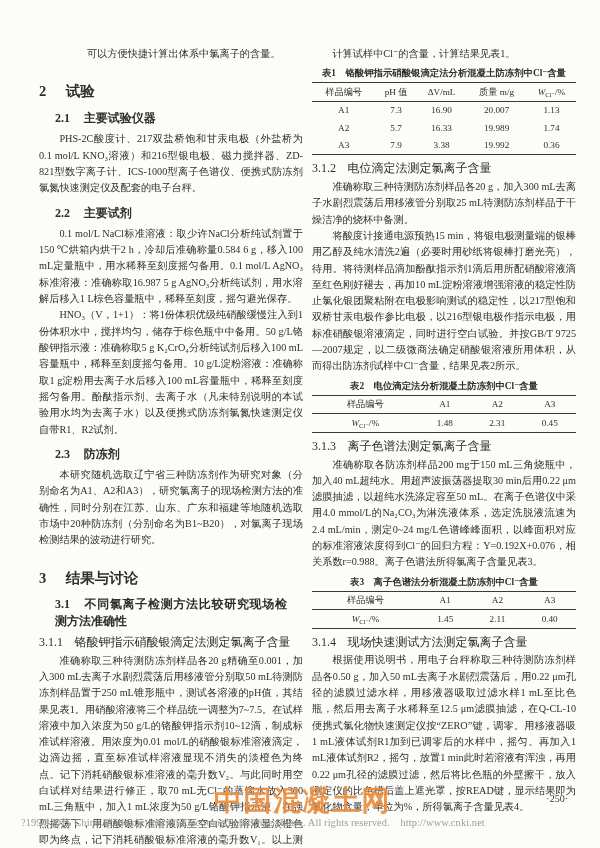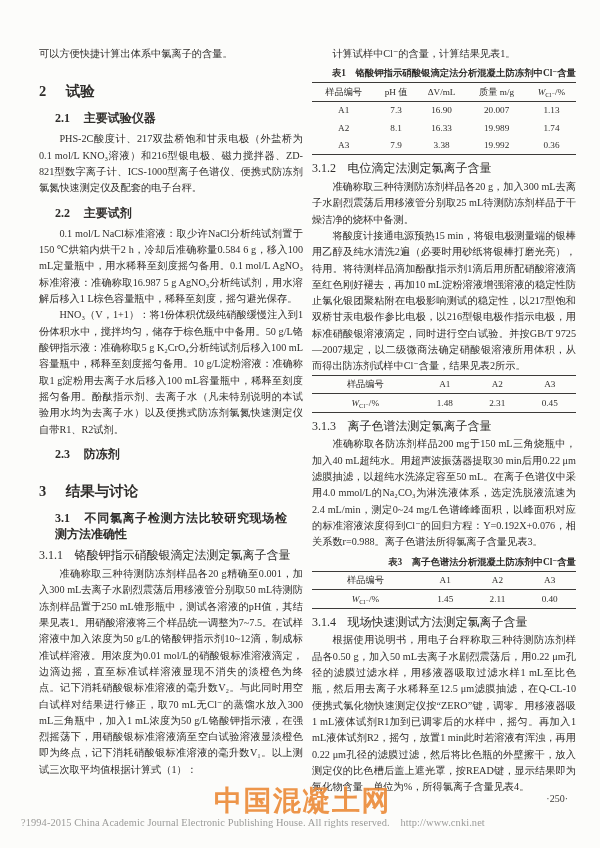--- a/index.html
+++ b/index.html
@@ -10,29 +10,29 @@
     color:#2f2d2b;
     -webkit-font-smoothing:antialiased;
   }
   .col {
     position:absolute; top:46px; width:264px;
     font-size:10.2px; line-height:1.6; text-align:justify;
   }
   #col-left  { left:39px; }
   #col-right { left:312px; }
   p { margin:0; text-indent:2em; }
-  p.noindent { text-indent:0; }
+  p.noindent { text-indent:0;margin-left:48px; }
   h1.sec { font-size:14.5px; font-weight:bold; margin:20px 0 9px; line-height:1.3; }
   h1.sec .h-num { margin-right:1.1em; }
   h2.sub { font-size:12px; font-weight:bold; margin:8px 16px 5px; line-height:1.35; }
   h2.sub .h-num { margin-right:0.9em; }
   h3.subsub { font-size:12px; font-weight:normal; margin:5px 0 2px; line-height:1.4; }
   h3.subsub .h-num { margin-right:0.7em; }
   .tbl-cap {
-    text-align:right; font-weight:bold; font-size:9.4px;
+    text-align:center; font-weight:bold; font-size:9.4px;
     margin:5px 0 2px; line-height:1.4;
   }
   table {
     width:100%; border-collapse:collapse; font-size:9.2px;
     border-top:1.5px solid #3c3a38; border-bottom:1.5px solid #3c3a38;
     margin:0 0 4px;
   }
   td { padding:2.5px 2px; text-align:center; line-height:1.35; }
   tr.head td { border-bottom:0.8px solid #3c3a38; }
   sub { font-size:0.72em; vertical-align:-0.28em; line-height:0; }
@@ -69,20 +69,21 @@
     <span class="h-num">2.2</span>
     <span>主要试剂</span>
   </h2>
   <p>0.1 mol/L NaCl标准溶液：取少许NaCl分析纯试剂置于150 ℃烘箱内烘干2 h，冷却后准确称量0.584 6 g，移入100 mL定量瓶中，用水稀释至刻度摇匀备用。0.1 mol/L AgNO₃标准溶液：准确称取16.987 5 g AgNO₃分析纯试剂，用水溶解后移入1 L棕色容量瓶中，稀释至刻度，摇匀避光保存。</p>
   <p>HNO₃（V，1+1）：将1份体积优级纯硝酸缓慢注入到1份体积水中，搅拌均匀，储存于棕色瓶中中备用。50 g/L铬酸钾指示液：准确称取5 g K₂CrO₄分析纯试剂后移入100 mL容量瓶中，稀释至刻度摇匀备用。10 g/L淀粉溶液：准确称取1 g淀粉用去离子水后移入100 mL容量瓶中，稀释至刻度摇匀备用。酚酞指示剂、去离子水（凡未特别说明的本试验用水均为去离子水）以及便携式防冻剂氯氮快速测定仪自带R1、R2试剂。</p>
 
   <h2 class="sub">
     <span class="h-num">2.3</span>
     <span>防冻剂</span>
   </h2>
+  <p>本研究随机选取辽宁省三种防冻剂作为研究对象（分别命名为A1、A2和A3），研究氯离子的现场检测方法的准确性，同时分别在江苏、山东、广东和福建等地随机选取市场中20种防冻剂（分别命名为B1~B20），对氯离子现场检测结果的波动进行研究。</p>
 
   <h1 class="sec">
     <span class="h-num">3</span>
     <span>结果与讨论</span>
   </h1>
 
   <h2 class="sub">
     <span class="h-num">3.1</span>
     <span>不同氯离子检测方法比较研究现场检测方法准确性</span>
   </h2>
@@ -110,21 +111,21 @@
     </tr>
     <tr>
       <td>A1</td>
       <td>7.3</td>
       <td>16.90</td>
       <td>20.007</td>
       <td>1.13</td>
     </tr>
     <tr>
       <td>A2</td>
-      <td>8.1</td>
+      <td>5.7</td>
       <td>16.33</td>
       <td>19.989</td>
       <td>1.74</td>
     </tr>
     <tr>
       <td>A3</td>
       <td>7.9</td>
       <td>3.38</td>
       <td>19.992</td>
       <td>0.36</td>
@@ -132,20 +133,21 @@
   </tbody>
     </table>
 
   <h3 class="subsub">
     <span class="h-num">3.1.2</span>
     <span>电位滴定法测定氯离子含量</span>
   </h3>
   <p>准确称取三种待测防冻剂样品各20 g，加入300 mL去离子水剧烈震荡后用移液管分别取25 mL待测防冻剂样品于干燥洁净的烧杯中备测。</p>
   <p>将酸度计接通电源预热15 min，将银电极测量端的银棒用乙醇及纯水清洗2遍（必要时用砂纸将银棒打磨光亮），待用。将待测样品滴加酚酞指示剂1滴后用所配硝酸溶液滴至红色刚好褪去，再加10 mL淀粉溶液增强溶液的稳定性防止氯化银团聚粘附在电极影响测试的稳定性，以217型饱和双桥甘汞电极作参比电极，以216型银电极作指示电极，用标准硝酸银溶液滴定，同时进行空白试验。并按GB/T 9725—2007规定，以二级微商法确定硝酸银溶液所用体积，从而得出防冻剂试样中Cl⁻含量，结果见表2所示。</p>
 
+  <div class="tbl-cap">表2　电位滴定法分析混凝土防冻剂中Cl⁻含量</div>
   <table>
     <tbody>
         <tr class="head">
       <td>样品编号</td>
       <td>A1</td>
       <td>A2</td>
       <td>A3</td>
     </tr>
     <tr>
       <td><i class="mvar">W</i><sub>Cl⁻</sub><span>/%</span></td>

